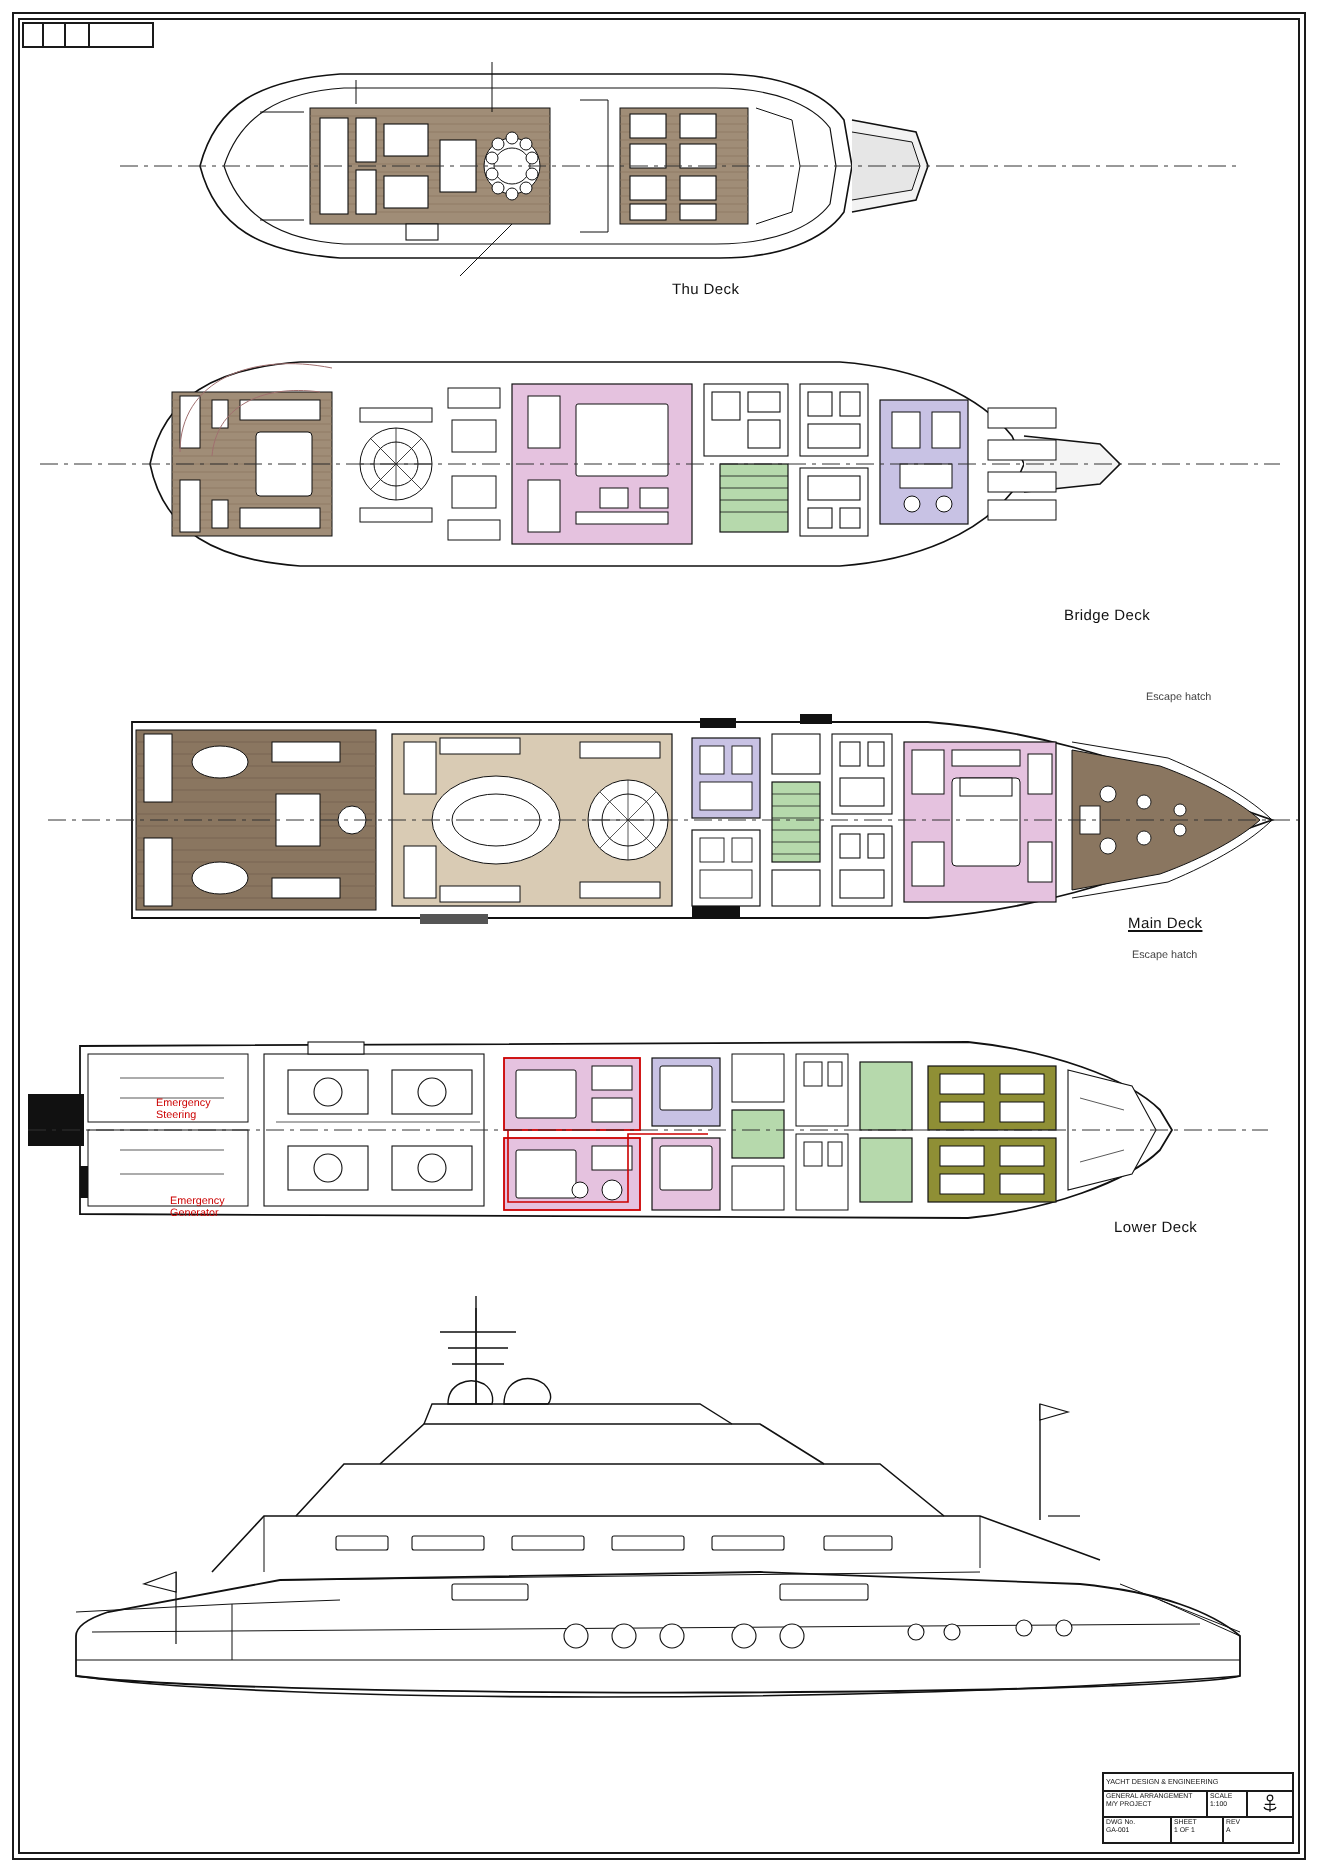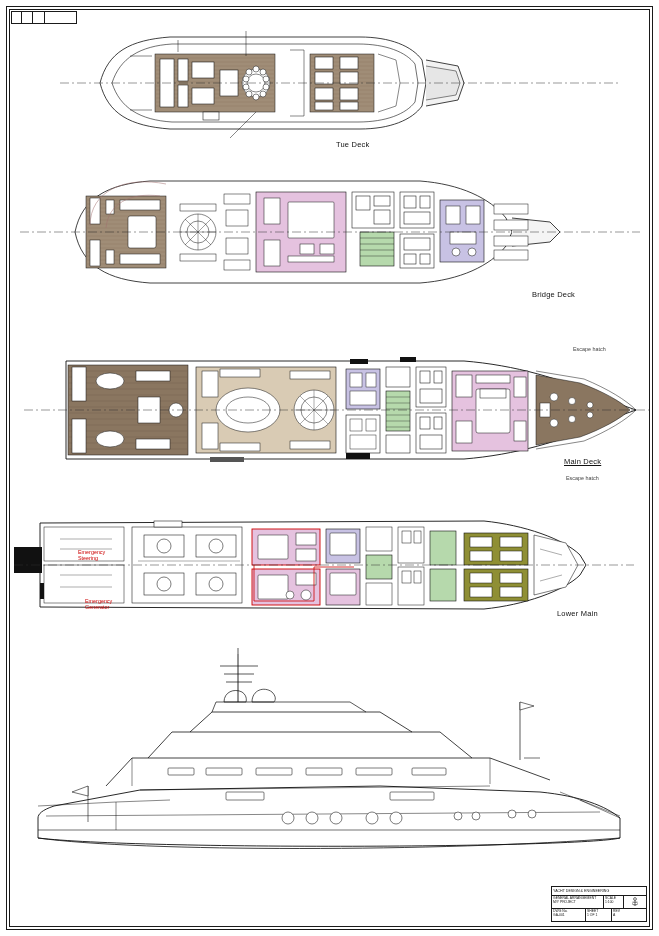--- a/index.html
+++ b/index.html
@@ -216,21 +216,21 @@
       <path d="M230,24 L244,24 L244,90 L230,90"></path>
       <path d="M318,28 L336,34 L340,57 L336,80 L318,86"></path>
       <path d="M70,30 L92,30 M70,84 L92,84"></path>
     </g>
 
     <line x1="0" y1="57" x2="560" y2="57" stroke="#333" stroke-width="0.5" stroke-dasharray="9,3,2,3"></line>
 
     <line x1="186" y1="5" x2="186" y2="30" stroke="#111" stroke-width="0.5"></line>
     <line x1="170" y1="112" x2="196" y2="86" stroke="#111" stroke-width="0.5"></line>
   </svg>
-  <div class="deck-label" style="left:336px; top:140px;">Tue Deck</div>
+  <div class="deck-label" style="left:336px; top:140px;">Thu Deck</div>
 
   <svg class="plan" style="left:20px; top:170px;" width="620" height="125" viewBox="0 0 620 125">
     <g stroke="#111" stroke-width="0.8" fill="#ffffff">
       <path d="M55,62 C62,28 88,14 130,11 L400,11 C440,14 470,28 486,48
                L492,62 L486,76 C470,96 440,110 400,113 L130,113 C88,110 62,96 55,62 Z"></path>
       <path d="M492,48 L530,52 L540,62 L530,72 L492,76" fill="#f4f4f4"></path>
     </g>
 
     <rect x="66" y="26" width="80" height="72" fill="#a08d77" stroke="#111" stroke-width="0.5"></rect>
     <g stroke="#8a7660" stroke-width="0.35">
@@ -324,21 +324,21 @@
       <rect x="474" y="34" width="34" height="10"></rect>
       <rect x="474" y="50" width="34" height="10"></rect>
       <rect x="474" y="66" width="34" height="10"></rect>
       <rect x="474" y="80" width="34" height="10"></rect>
     </g>
 
     <path d="M70,56 C70,20 106,6 146,14" fill="none" stroke="#a06f6f" stroke-width="0.5"></path>
     <path d="M86,58 C88,34 110,22 140,26" fill="none" stroke="#a06f6f" stroke-width="0.5"></path>
     <line x1="0" y1="62" x2="620" y2="62" stroke="#333" stroke-width="0.5" stroke-dasharray="9,3,2,3"></line>
   </svg>
-  <div class="deck-label" style="left:518px; top:290px;padding-left:14px;">Bridge Deck</div>
+  <div class="deck-label" style="left:518px; top:303px;padding-left:14px;">Bridge Deck</div>
 
   <svg class="plan" style="left:24px; top:345px;" width="625" height="130" viewBox="0 0 625 130">
 
     <g stroke="#111" stroke-width="0.9">
       <path d="M42,16 L440,16 C490,20 540,34 575,52 L612,65 L575,78 C540,96 490,110 440,114
                L42,114 Z" fill="#ffffff"></path>
     </g>
 
     <rect x="44" y="20" width="120" height="90" fill="#8a7660" stroke="#111" stroke-width="0.5"></rect>
     <g stroke="#70604d" stroke-width="0.35">
@@ -530,21 +530,21 @@
     </g>
 
     <g fill="#ffffff" stroke="#111" stroke-width="0.55">
       <path d="M520,30 L552,38 L564,60 L552,82 L520,90 Z"></path>
       <path d="M526,44 L548,50 M526,76 L548,70" stroke-width="0.35"></path>
     </g>
 
     <path d="M240,60 L240,96 L300,96 L300,62 L340,62" fill="none" stroke="#cc0000" stroke-width="0.8"></path>
     <line x1="0" y1="60" x2="620" y2="60" stroke="#333" stroke-width="0.5" stroke-dasharray="9,3,2,3"></line>
   </svg>
-  <div class="deck-label" style="left:557px; top:609px;">Lower Main</div>
+  <div class="deck-label" style="left:557px; top:609px;">Lower Deck</div>
   <div class="red-label" style="left:78px; top:549px; white-space:pre-line;"><span>Emergency
 Steering</span></div>
   <div class="red-label" style="left:85px; top:598px; white-space:pre-line;"><span>Emergency
 Generator</span></div>
 
   <svg class="plan" style="left:20px; top:640px;" width="620" height="240" viewBox="0 0 620 240">
     <g fill="none" stroke="#111" stroke-width="0.9">
 
       <path d="M18,198 L18,178 C18,174 22,170 34,166 L120,150 L360,146 L520,152
                C560,156 586,166 600,178 L600,198 C560,208 120,210 18,198 Z" fill="#ffffff"></path>

